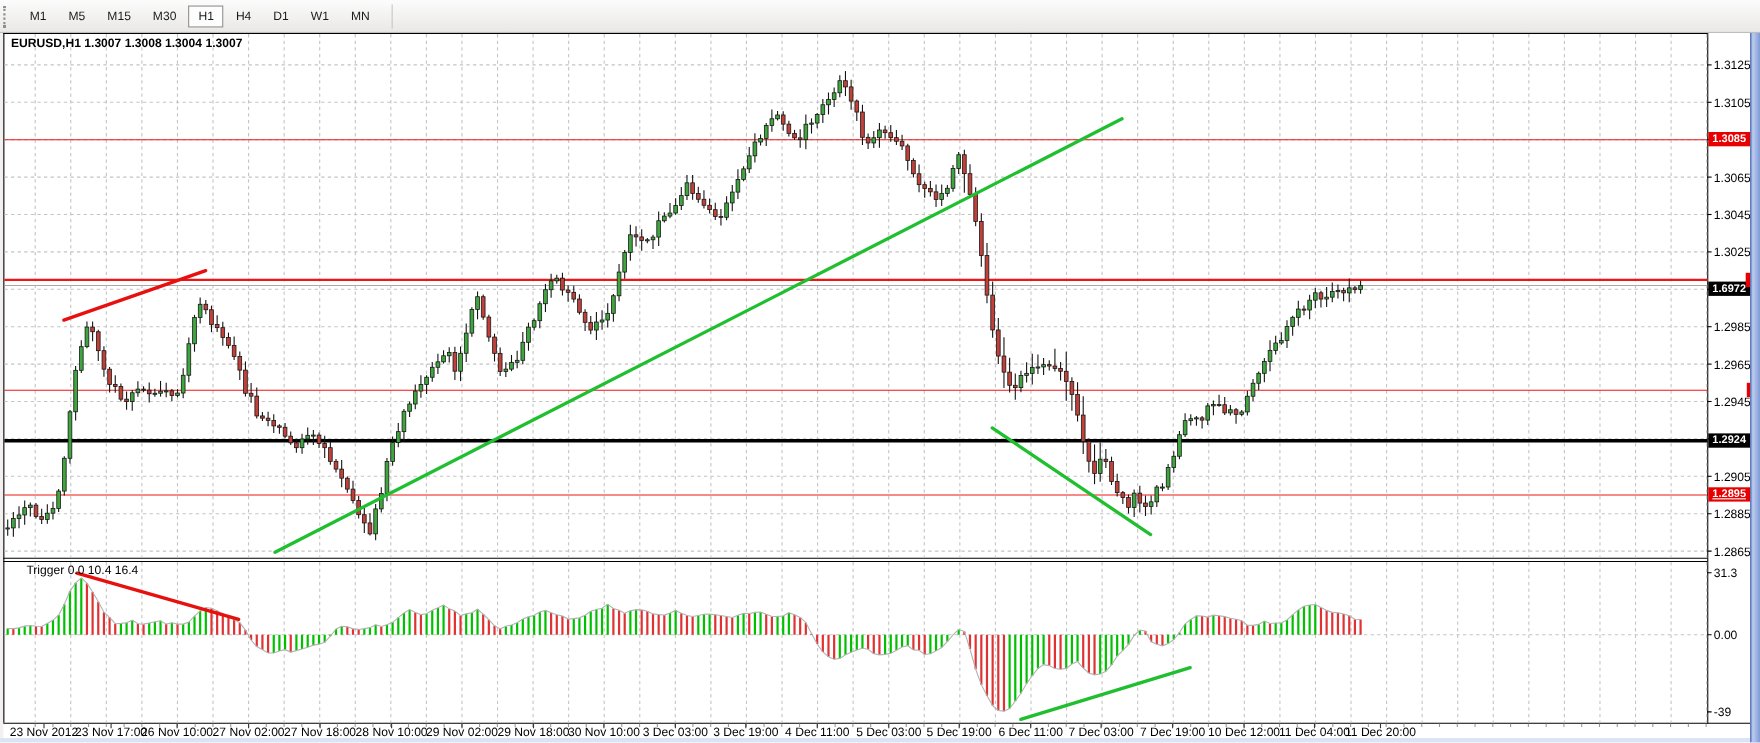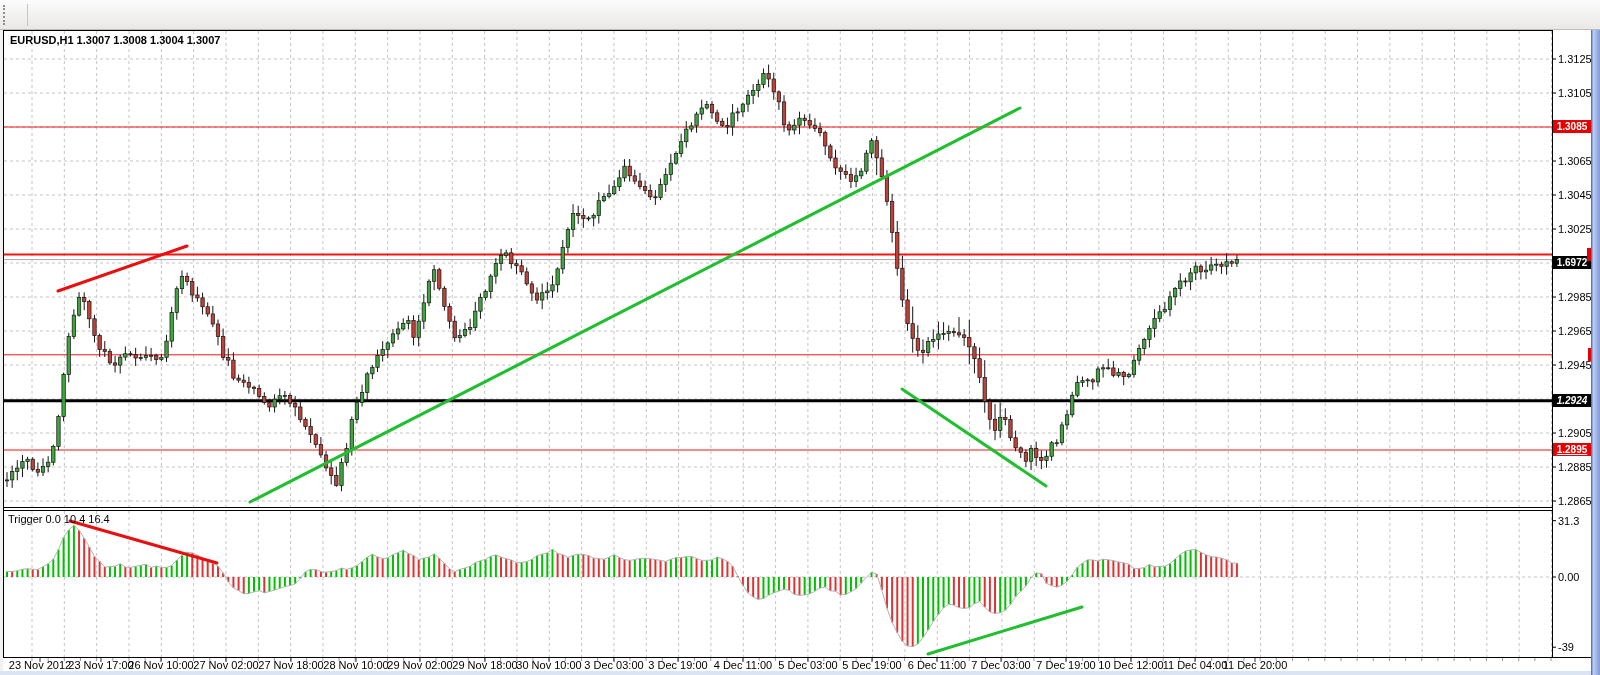--- a/index.html
+++ b/index.html
@@ -6,37 +6,48 @@
   body{width:1600px;height:675px;overflow:hidden;background:#f2f1ef;
        font-family:"Liberation Sans","DejaVu Sans",sans-serif;position:relative;}
   .toolbar{position:absolute;left:0;top:0;width:1600px;height:29px;
            background:linear-gradient(#fcfcfc,#e9e8e6);border-bottom:1px solid #bdbdbd;
            display:flex;align-items:center;z-index:10;}
   .grip{width:6px;height:20px;margin:0 6px 0 3px;border-left:2px dotted #8f8f8f;}
   .tfbtn{font-size:11px;color:#1a1a1a;padding:3px 8px;margin:0 1px;border:1px solid transparent;}
   .tfbtn.active{background:#fdfdfd;border-color:#8f8f8f;}
   .tb-sep{width:1px;height:22px;background:#c6c6c6;margin-left:10px;}
   .chart-title{position:absolute;left:10px;top:34px;font-size:11px;font-weight:bold;color:#000;z-index:5;}
-  .ind-label{position:absolute;left:8px;top:513px;font-size:11px;color:#000;z-index:5;}
+  .ind-label{position:absolute;left:24px;top:513px;font-size:11px;color:#000;z-index:5;}
   .badge{position:absolute;left:1553px;width:38px;height:13px;font-size:10px;line-height:13px;
          color:#fff;text-align:center;font-weight:bold;}
   .badge.red{background:#e60000;z-index:7;}
   .badge.black{background:#000;z-index:6;}
   .vscroll{position:absolute;left:1591px;top:30px;width:9px;height:645px;background:#8ea6dd;
            border-left:1px solid #5d76b5;z-index:8;}
   .vscroll .thumb{position:absolute;left:1px;top:0;width:7px;height:100%;
            background:linear-gradient(90deg,#c3d1f0,#7f9ad8);}
   .bottom-band{position:absolute;left:0;top:671px;width:1591px;height:4px;background:#dbe4f3;z-index:6;}
   svg#plot{position:absolute;left:0;top:0;z-index:1;}
 </style>
 </head>
 <body>
 
 <div class="toolbar">
   <div class="grip"></div>
+  <div id="tf-buttons" style="display:flex;">
+      <div class="tfbtn">M1</div>
+      <div class="tfbtn">M5</div>
+      <div class="tfbtn">M15</div>
+      <div class="tfbtn">M30</div>
+      <div class="tfbtn active">H1</div>
+      <div class="tfbtn">H4</div>
+      <div class="tfbtn">D1</div>
+      <div class="tfbtn">W1</div>
+      <div class="tfbtn">MN</div>
+    </div>
   <div class="tb-sep"></div>
 </div>
 
 <svg id="plot" width="1600" height="675">
     <rect x="3" y="30" width="1588" height="641" fill="#ffffff"></rect>
     <g stroke="#000000" stroke-width="1">
       <line x1="3" y1="30.5" x2="1552" y2="30.5"></line>
       <line x1="3.5" y1="30" x2="3.5" y2="657"></line>
       <line x1="1552.5" y1="30" x2="1552.5" y2="658"></line>
       <line x1="3" y1="507.5" x2="1552" y2="507.5"></line>
@@ -1071,20 +1082,20 @@
     </g>
   </svg>
 
 <div class="chart-title">EURUSD,H1  1.3007 1.3008 1.3004 1.3007</div>
 <div class="ind-label">Trigger 0.0 10.4 16.4</div>
 <div id="badges">
     <div class="badge red" style="top: 120px;">1.3085</div>
     <div class="badge red" style="top: 247.5px; margin-left: 34px;">1.3010</div>
     <div class="badge black" style="top: 256.1px;">1.6972</div>
     <div class="badge red" style="top: 347.8px; margin-left: 35px;">1.2951</div>
-    <div class="badge black" style="top: 393.7px; font-style: italic;">1.2924</div>
+    <div class="badge black" style="top: 393.7px;">1.2924</div>
     <div class="badge red" style="top: 443px; text-decoration: underline;">1.2895</div>
   </div>
 
 <div class="vscroll">
   <div class="thumb"></div>
 </div>
 <div class="bottom-band"></div>
 
 </body></html>

